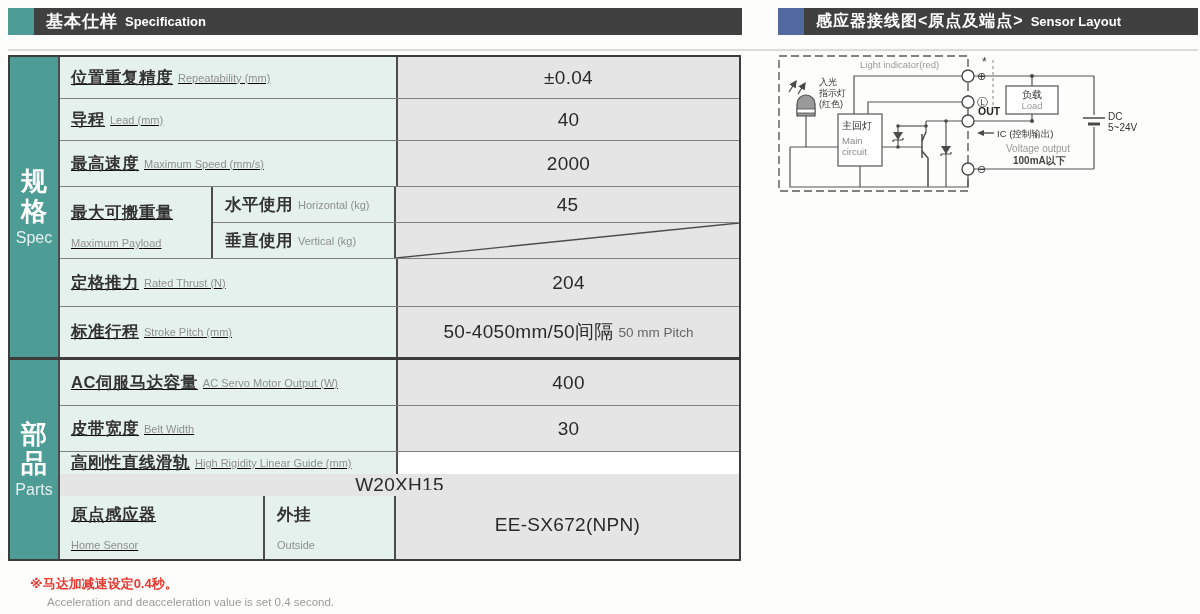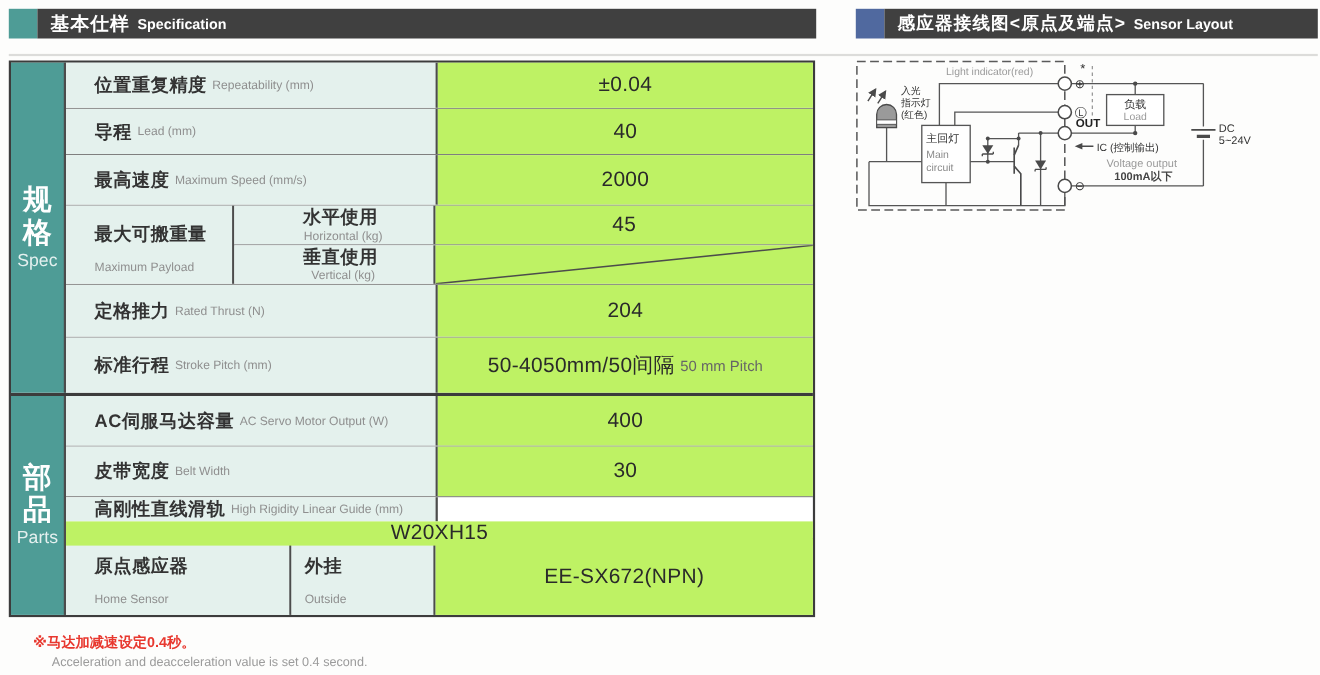--- a/index.html
+++ b/index.html
@@ -27,38 +27,39 @@
   .side-head {
     width:50px; background:#4E9C96; color:#fff; display:flex; flex-direction:column;
     align-items:center; justify-content:center; border-right:2px solid #4c4c4c;
   }
   .side-zh { font-size:26px; font-weight:bold; line-height:1.12; }
   .side-en { font-size:16px; margin-top:3px; opacity:.85; }
   .rows { flex:1; display:flex; flex-direction:column; }
   .row { display:flex; border-bottom:1px solid #7f7f7f; }
   .row:last-child { border-bottom:none; }
   .cell-label {
-    width:338px; background:#E4F1ED; padding-left:26px; display:flex; align-items:center;
+    width:338px; background:#E4F1ED; padding-left:11px; display:flex; align-items:center;
     border-right:2px solid #4c4c4c;
+    text-decoration:underline;
   }
   .cell-label.narrow  { width:153px; }
   .cell-label.sensor  { width:205px; }
   .cell-sublabel {
     background:#E4F1ED; padding-left:12px; display:flex; align-items:center; border-right:2px solid #4c4c4c;
   }
-  .cell-value { flex:1; background:#bef264; display:flex; align-items:center; justify-content:center; position:relative; }
+  .cell-value { flex:1; background:#e5e5e5; display:flex; align-items:center; justify-content:center; position:relative; }
   .lab-zh { font-size:16.5px; font-weight:600; color:#333; letter-spacing:.5px; white-space:nowrap; }
   .lab-en { font-size:11px; color:#8f8f8f; margin-left:5px; white-space:nowrap; }
   .lab-stack .lab-en { display:block; margin-left:0; margin-top:13px; }
   .val { font-size:19px; color:#2a2a2a; letter-spacing:.3px; }
   .val-suffix { font-size:13.5px; color:#666; margin-left:5px; }
   .sub-col { flex:1; display:flex; flex-direction:column; }
   .sub-row { flex:1; display:flex; }
   .sub-row:first-child { border-bottom:1px solid #7f7f7f; }
-  .sub-row .cell-sublabel { width:183px;flex-direction:column; }
+  .sub-row .cell-sublabel { width:183px; }
   .diag-svg { position:absolute; inset:0; width:100%; height:100%; }
 
   
   .h42 { height:42px; } .h46 { height:46px; } .h72 { height:72px; }
   .h48 { height:48px; } .h50 { height:50px; } .h38 { height:38px;flex-direction:column; } .h69 { height:69px;justify-content:center; }
 
   
   .footnote { position:absolute; left:10px; top:575px;margin-left:20px; }
   .footnote-zh { color:#E8382F; font-size:13px; font-weight:bold; }
   .footnote-en { color:#9b9b9b; font-size:11.5px; margin-top:3px; padding-left:17px; }

